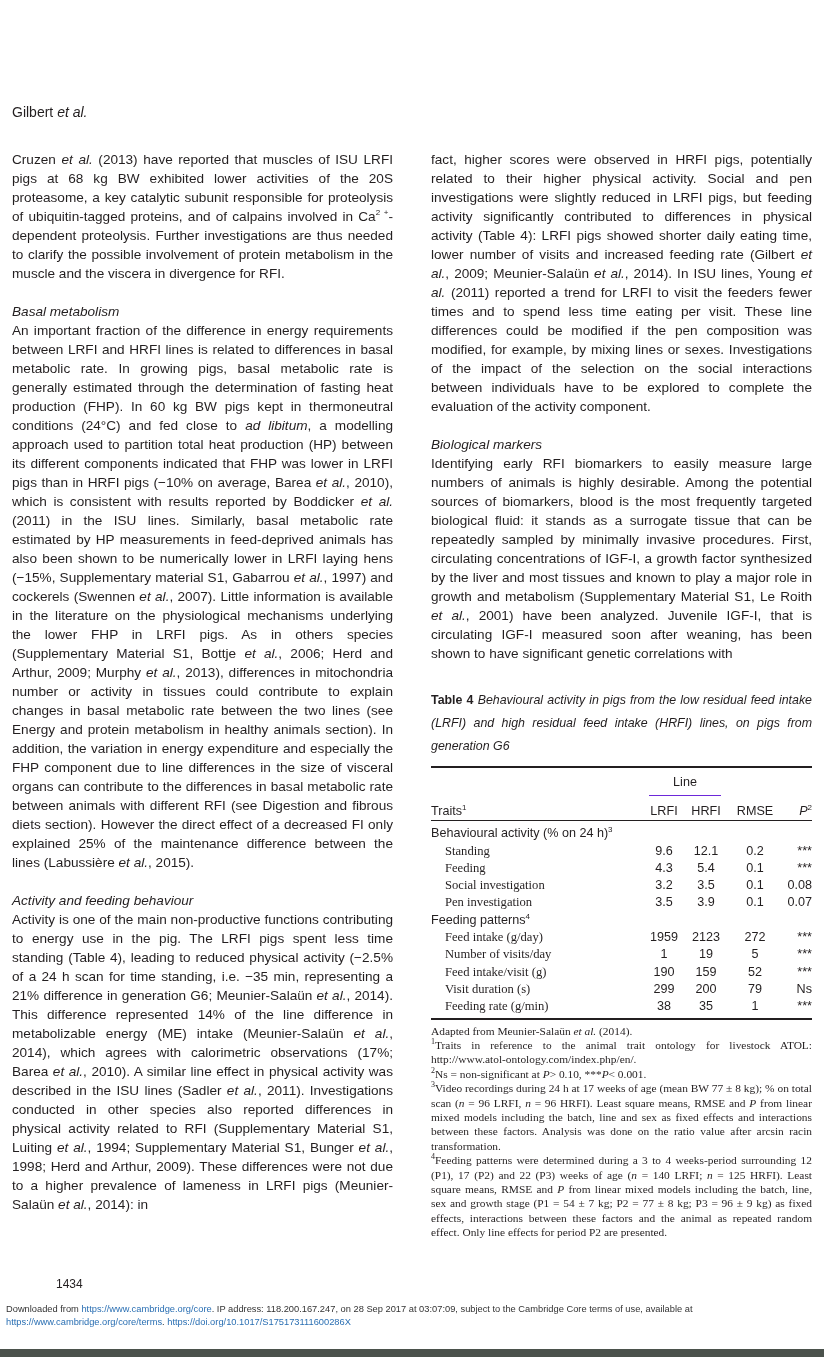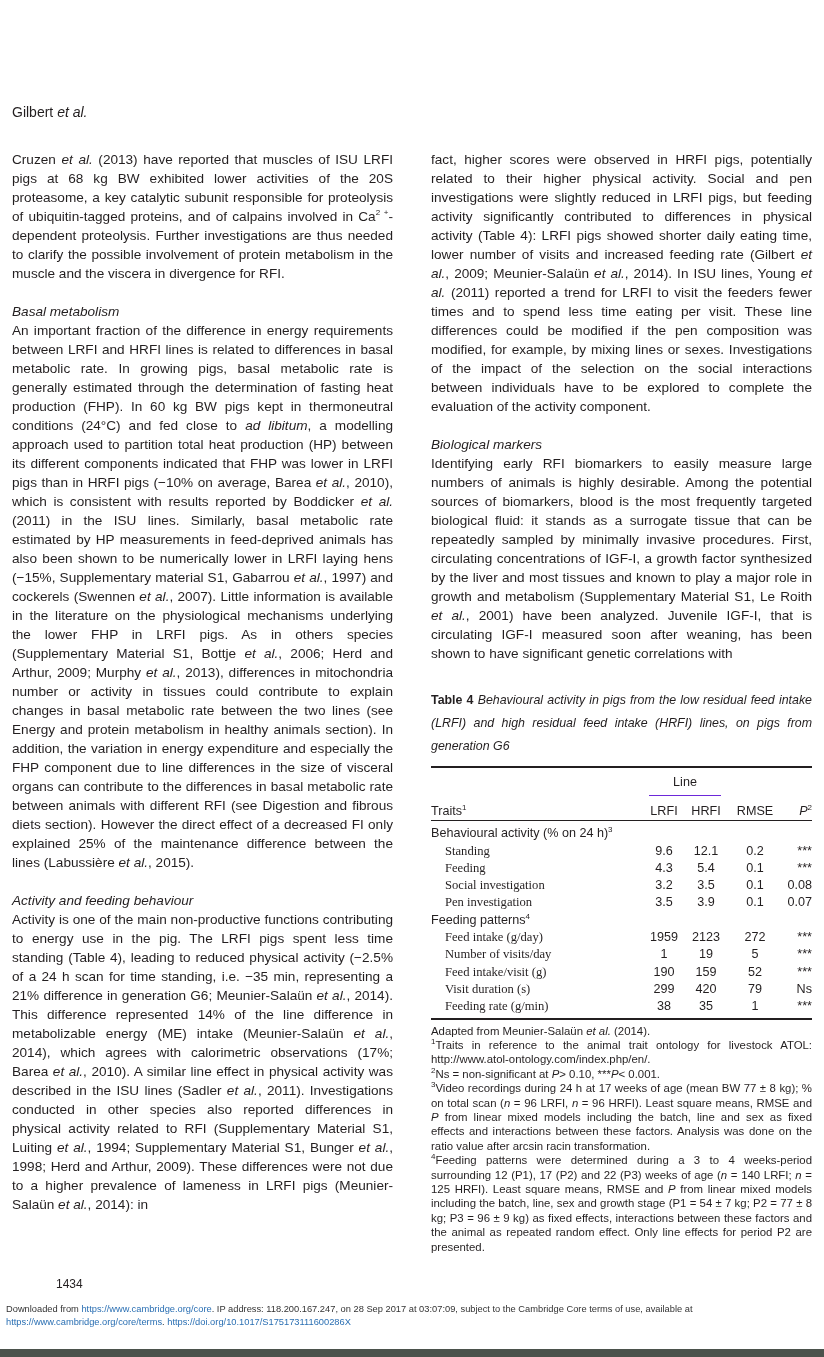--- a/index.html
+++ b/index.html
@@ -23,21 +23,21 @@
   .t-caption span.cap-text { font-style:italic; }
   .rule-thick { border-top:2px solid #231f20; }
   table { border-collapse:collapse; width:100%; font-size:12.6px; }
   td { padding:0; height:17.3px; line-height:17.3px; white-space:nowrap; }
   .c-trait { width:198px; text-align:left; }
   .c-num { text-align:center; width:42px; }
   .c-p { text-align:right; }
   .indent { padding-left:14px;font-family:Liberation Serif, serif; }
   .hdr td { height:18px; }
   .line-label { text-align:center; }
-  .foot { font-size:11.4px; line-height:14.4px; text-align:justify; margin-top:4px; }
+  .foot { font-size:11.4px; line-height:14.4px; text-align:justify; margin-top:4px;font-family:Liberation Serif, serif; }
   .foot p { margin:0; }
   sup { font-size:8px; line-height:0; }
 
   .page-number { position:absolute; left:12px; top:1277px; font-size:12px;margin-left:44px; }
   .download-note { position:absolute; left:6px; top:1303px; width:790px; font-size:9.3px; line-height:13px; color:#333; }
   .download-note a { color:#2a6fb3; text-decoration:none; }
   .bottom-bar { position:absolute; left:0; top:1349px; width:824px; height:8px; background:#4b524c; }
 </style>
 </head>
 <body>
@@ -135,21 +135,21 @@
         <tr>
           <td class="c-trait indent">Feed intake/visit (g)</td>
           <td class="c-num">190</td>
           <td class="c-num">159</td>
           <td class="c-num">52</td>
           <td class="c-p">***</td>
         </tr>
         <tr>
           <td class="c-trait indent">Visit duration (s)</td>
           <td class="c-num">299</td>
-          <td class="c-num">420</td>
+          <td class="c-num">200</td>
           <td class="c-num">79</td>
           <td class="c-p">Ns</td>
         </tr>
         <tr>
           <td class="c-trait indent">Feeding rate (g/min)</td>
           <td class="c-num">38</td>
           <td class="c-num">35</td>
           <td class="c-num">1</td>
           <td class="c-p">***</td>
         </tr>

